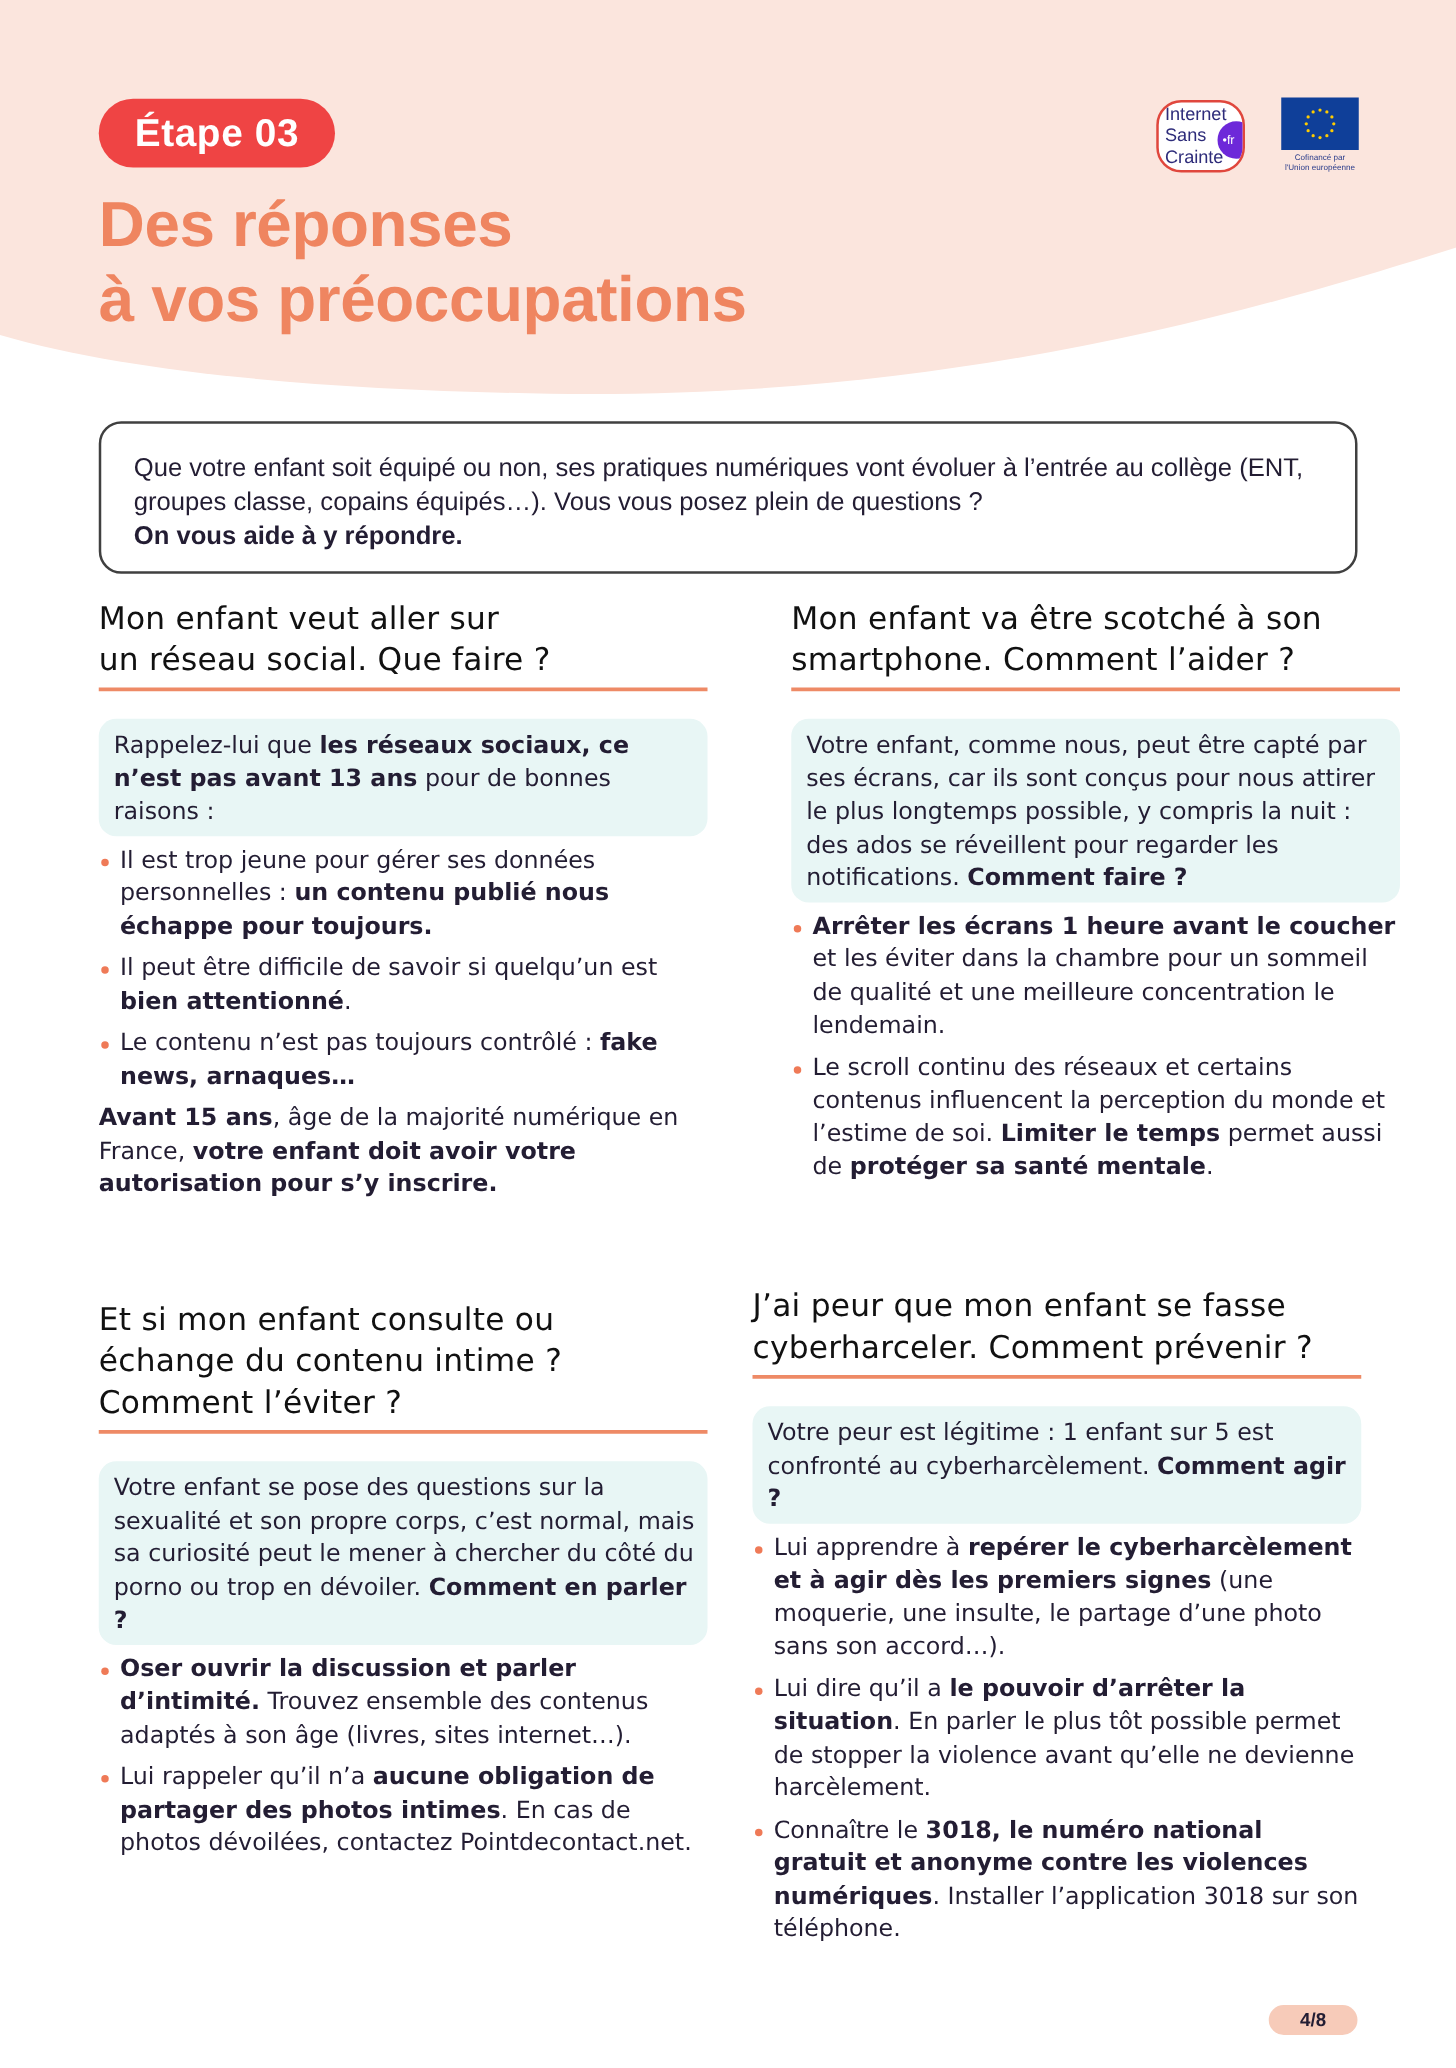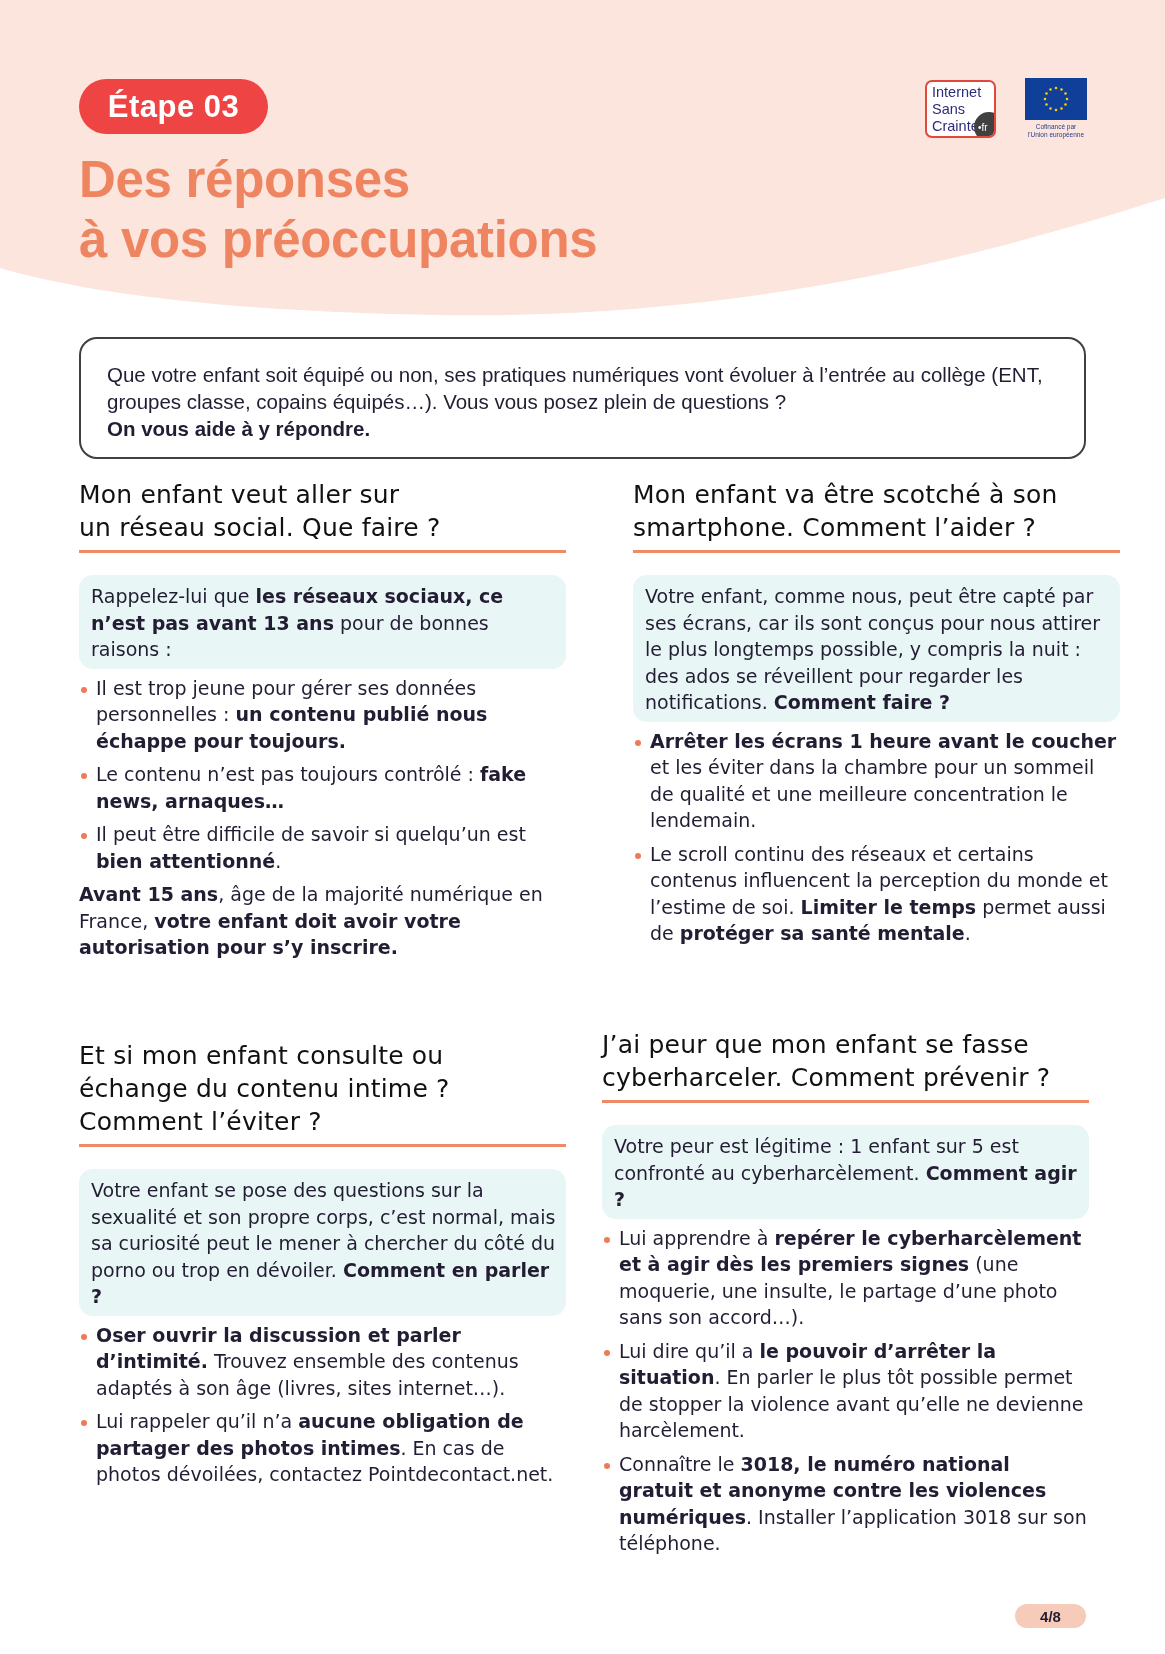--- a/index.html
+++ b/index.html
@@ -16,26 +16,26 @@
   }
   .page-title {
     position: absolute; left: 79px; top: 150px; z-index: 2;
     font-family: "Liberation Sans", sans-serif; font-weight: 700; font-size: 51px;
     line-height: 60px; color: #ef8560; letter-spacing: -0.3px;
   }
   .page-title span { display: block; }
 
   .logo-isc {
     position: absolute; left: 925px; top: 80px; width: 71px; height: 58px; z-index: 2;
-    border: 2px solid #e0473d; border-radius: 7px; background: #fff; overflow: hidden;
+    border: 2px solid #e0473d; border-radius: 20px; background: #fff; overflow: hidden;
   }
   .logo-isc .lines { position: absolute; left: 5px; top: 2px; font-family: "Liberation Sans", sans-serif;
     font-size: 14.5px; line-height: 17px; color: #2e2c7a; font-weight: 400; }
-  .logo-isc .fr { position: absolute; right: -10px; top: 30px; width: 30px; height: 30px; border-radius: 50%;
-    background: #404040; color: #fff; font-size: 10px; font-family: "Liberation Sans", sans-serif;
+  .logo-isc .fr { position: absolute; right: -10px; top: 15px; width: 30px; height: 30px; border-radius: 50%;
+    background: #6d28d9; color: #fff; font-size: 10px; font-family: "Liberation Sans", sans-serif;
     display: flex; align-items: center; padding-left: 4px; }
   .logo-eu { position: absolute; left: 1020px; top: 78px; width: 72px; height: 62px; z-index: 2; text-align: center; }
   .logo-eu .flag { width: 62px; height: 42px; margin: 0 auto; background: #0f3f99; position: relative; }
   .logo-eu .cap { font-family: "Liberation Sans", sans-serif; font-size: 6.5px; line-height: 8px; color: #2a3c8a; margin-top: 3px; white-space: nowrap; }
 
   .intro-box {
     position: absolute; left: 79px; top: 337px; width: 1007px; height: 122px;
     border: 2px solid #404040; border-radius: 18px; padding: 22px 26px; z-index: 2;
     font-family: "Liberation Sans", sans-serif; font-size: 20.5px; line-height: 27px; color: #231d33;
   }
@@ -119,22 +119,22 @@
 
 <div class="col col-left">
   <section class="section" style="top:478px;">
     <h2 class="sec-title">
       <span>Mon enfant veut aller sur</span><br>
       <span>un réseau social. Que faire ?</span>
     </h2>
     <div class="callout"><span>Rappelez-lui que </span><b>les réseaux sociaux, ce n’est pas avant 13 ans</b><span> pour de bonnes raisons :</span></div>
     <ul class="bullets">
       <li class="bullet"><span>Il est trop jeune pour gérer ses données personnelles : </span><b>un contenu publié nous échappe pour toujours.</b></li>
+      <li class="bullet"><span>Il peut être difficile de savoir si quelqu’un est </span><b>bien attentionné</b><span>.</span></li>
       <li class="bullet"><span>Le contenu n’est pas toujours contrôlé : </span><b>fake news, arnaques…</b></li>
-      <li class="bullet"><span>Il peut être difficile de savoir si quelqu’un est </span><b>bien attentionné</b><span>.</span></li>
     </ul>
     <p class="para"><b>Avant 15 ans</b><span>, âge de la majorité numérique en France, </span><b>votre enfant doit avoir votre autorisation pour s’y inscrire.</b></p>
   </section>
 
   <section class="section" style="top:995px;margin-top:44px;">
     <h2 class="sec-title">
       <span>Et si mon enfant consulte ou</span><br>
       <span>échange du contenu intime ?</span><br>
       <span>Comment l’éviter ?</span>
     </h2>

